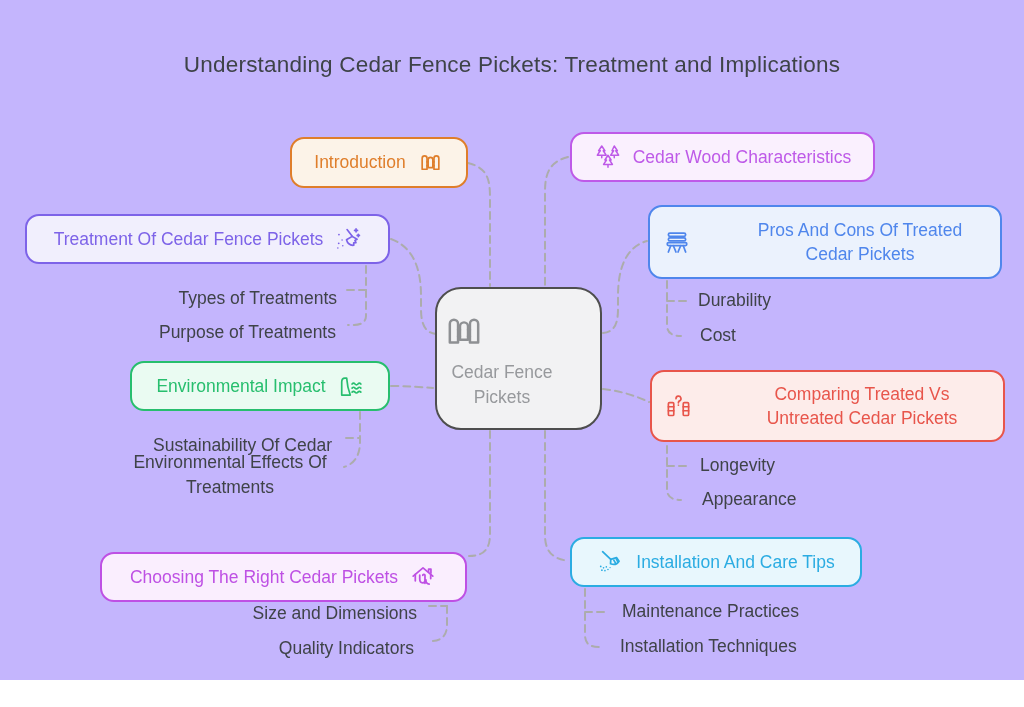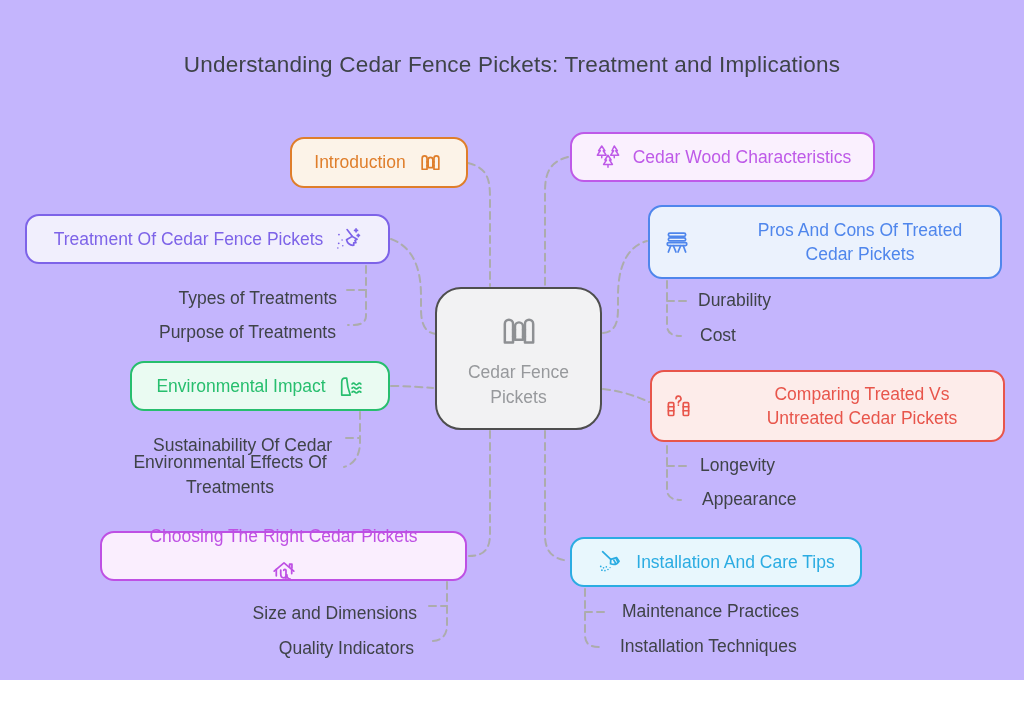--- a/index.html
+++ b/index.html
@@ -16,21 +16,21 @@
   .node{
     position:absolute;box-sizing:border-box;display:flex;align-items:center;justify-content:center;
     gap:11px;border:2px solid;border-radius:14px;padding:0 13px;font-size:17.5px;
   }
   .node .nlabel{white-space:nowrap;}
   .node.wrap .nlabel{white-space:normal;text-align:center;max-width:262px;line-height:24px;margin-left:31px;}
   .icon{display:inline-flex;flex:none;align-items:center;}
   .icon svg{display:block;}
   .icon .dot{fill:currentColor;stroke:none;}
   .center-node{
-    position:absolute;box-sizing:border-box;display:flex;flex-direction:column;align-items:center;
+    position:absolute;box-sizing:border-box;display:flex;flex-direction:column;align-items:flex-start;
     justify-content:center;border:2.5px solid;border-radius:26px;gap:6px;
   }
   .center-label{font-size:17.5px;line-height:25px;text-align:center;width:130px;}
   .child{
     position:absolute;font-size:17.5px;color:#3F4348;line-height:25px;white-space:nowrap;
   }
   .child.r{text-align:right;margin-top:8px;}
   .child.wrap{white-space:normal;text-align:center;}
 </style>
 </head>
@@ -150,21 +150,21 @@
         <path d="M3 12.2h4.8M3 15.8h4.8"></path>
         <rect x="16.2" y="8.6" width="4.8" height="11.4" rx="1"></rect>
         <path d="M16.2 12.2h4.8M16.2 15.8h4.8"></path>
         <path d="M9.8 5a2.2 2.2 0 1 1 3.1 2c-.8.4-1 .9-1 1.7"></path>
         <circle class="dot" cx="11.9" cy="10.7" r=".8"></circle>
       </svg>
     </span>
     <span class="nlabel">Comparing Treated Vs Untreated Cedar Pickets</span>
   </div>
 
-  <div class="node" style="left: 100px; top: 531px; width: 367px; height: 50px; border-color: rgb(190, 80, 228); background-color: rgb(250, 238, 254); color: rgb(190, 80, 228); flex-direction: column;">
+  <div class="node" style="left: 100px; top: 552px; width: 367px; height: 50px; border-color: rgb(190, 80, 228); background-color: rgb(250, 238, 254); color: rgb(190, 80, 228);">
     <span class="nlabel">Choosing The Right Cedar Pickets</span>
     <span class="icon">
       <svg width="28" height="28" viewBox="0 0 24 24" fill="none" stroke="currentColor" stroke-width="1.5" stroke-linecap="round" stroke-linejoin="round">
         <path d="M3.6 11.2L12 4.2l8.4 7"></path>
         <path d="M16.8 7.6V5.2h2v3.3"></path>
         <path d="M5.4 9.7v5.6M18.6 9.7v3.6"></path>
         <path d="M9.2 10.4v3.4c0 2 .9 3.2 2.5 3.2s2.6-1 2.6-2.6"></path>
         <path d="M11.8 10.6a.95.95 0 0 1 1.9 0v6.8"></path>
         <path d="M14.3 14.4c.2 2.6 1.4 3.6 3 3.8"></path>
       </svg>

